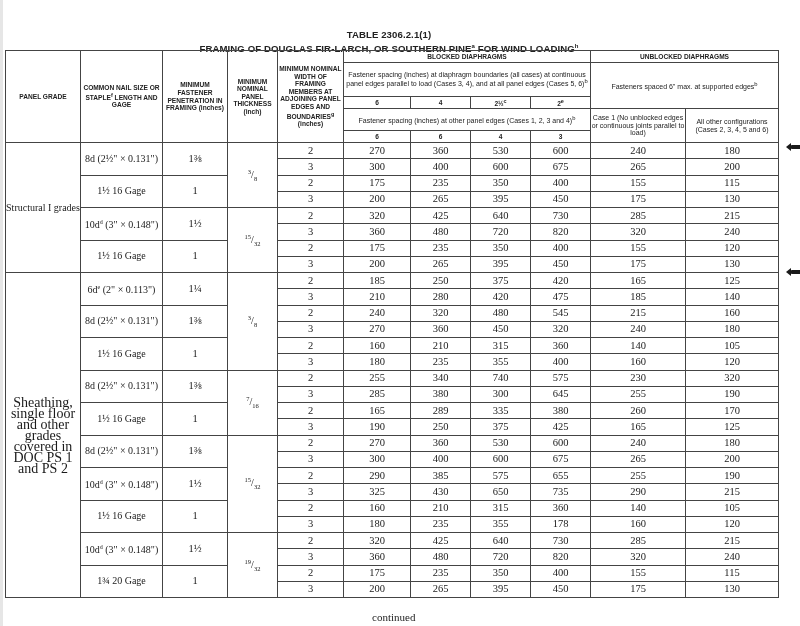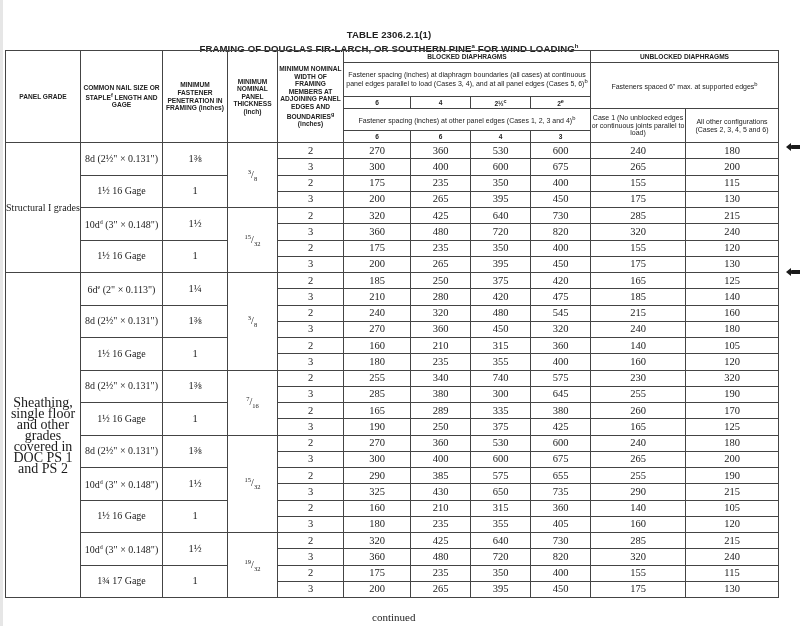--- a/index.html
+++ b/index.html
@@ -316,21 +316,21 @@
         <td>315</td>
         <td>360</td>
         <td>140</td>
         <td>105</td>
       </tr>
       <tr>
         <td>3</td>
         <td>180</td>
         <td>235</td>
         <td>355</td>
-        <td>405</td>
+        <td>178</td>
         <td>160</td>
         <td>120</td>
       </tr>
       <tr>
         <td rowspan="2" class="nail"><span>10d</span><sup style="font-size:6px">d</sup><span> (3" × 0.148")</span></td>
         <td rowspan="2">1½</td>
         <td rowspan="4"><span class="frac"><sup>19</sup>/<sub>32</sub></span></td>
         <td>2</td>
         <td>320</td>
         <td>425</td>
@@ -342,21 +342,21 @@
       <tr>
         <td>3</td>
         <td>360</td>
         <td>480</td>
         <td>720</td>
         <td>820</td>
         <td>320</td>
         <td>240</td>
       </tr>
       <tr>
-        <td rowspan="2" class="nail">1¾ 17 Gage</td>
+        <td rowspan="2" class="nail">1¾ 20 Gage</td>
         <td rowspan="2">1</td>
         <td>2</td>
         <td>175</td>
         <td>235</td>
         <td>350</td>
         <td>400</td>
         <td>155</td>
         <td>115</td>
       </tr>
       <tr>

